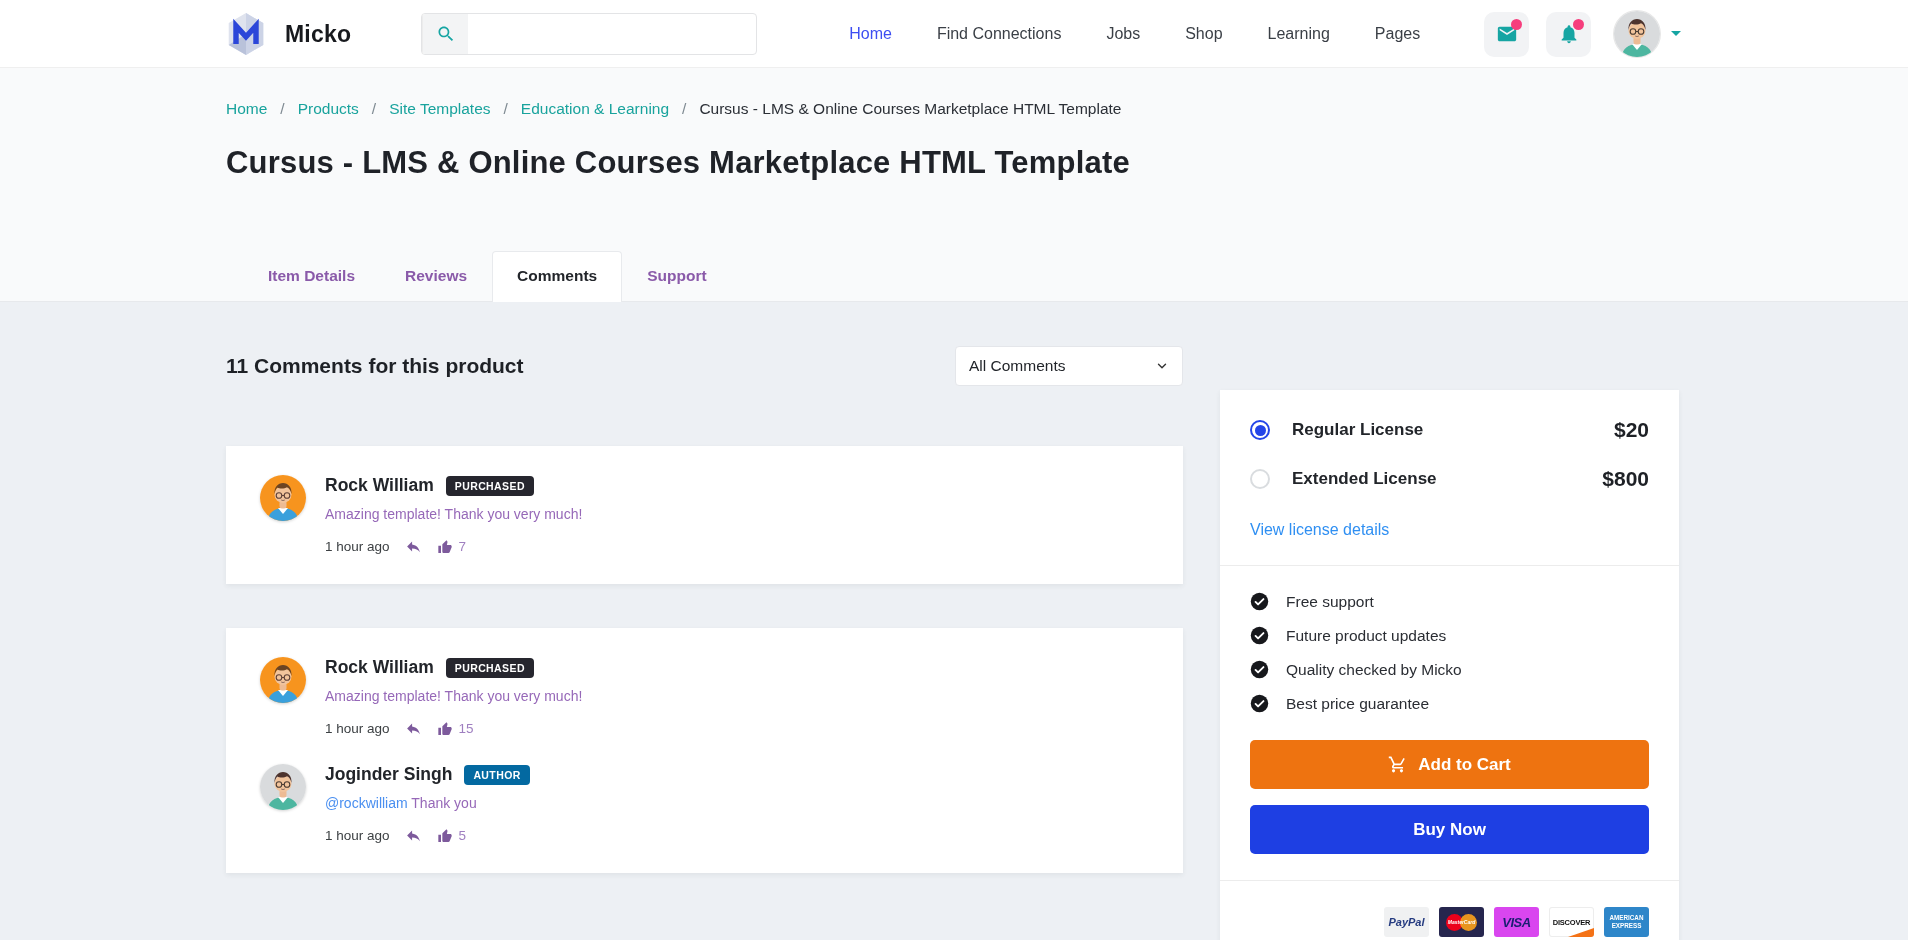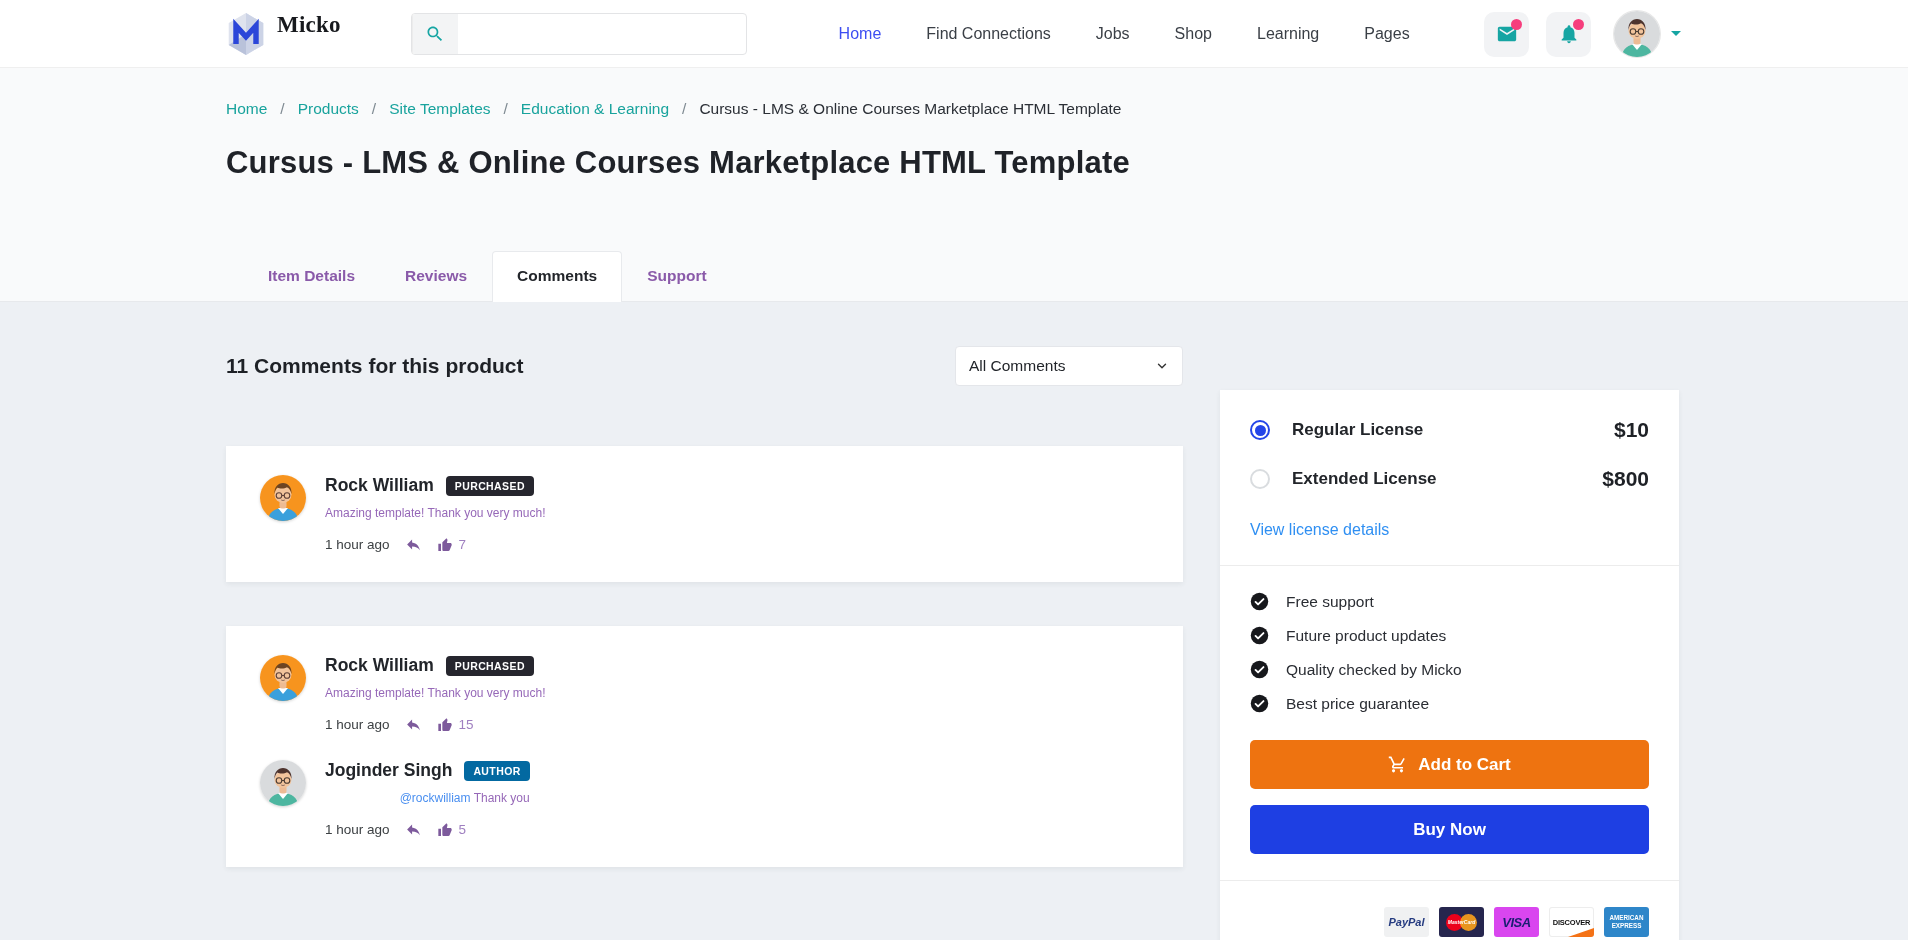--- a/index.html
+++ b/index.html
@@ -3,21 +3,21 @@
 <meta charset="utf-8">
 <style>
   * { margin:0; padding:0; box-sizing:border-box; }
   html,body { width:1908px; height:940px; overflow:hidden; }
   body { font-family:"Liberation Sans", sans-serif; background:#edf0f4; color:#23262b; }
   .container { width:1456px; margin:0 auto; }
 
   
   header { background:#fff; height:68px; border-bottom:1px solid #efefef; }
   .header-inner { display:flex; align-items:center; height:68px; }
-  .brand { display:flex; gap:11px; cursor:pointer;font-family:Liberation Serif, serif; }
+  .brand { display:flex; align-items:center; gap:19px; cursor:pointer; }
   .brand-name { font-size:23px; font-weight:800; color:#17191d; letter-spacing:.2px; }
   .search { display:flex; margin-left:70px; width:336px; height:42px; border:1px solid #e3e4e6; border-radius:4px; overflow:hidden; background:#fff; }
   .search input { flex:1; border:none; outline:none; padding:0 14px; font-size:15px; color:#333; font-family:inherit; background:#fff; }
   .search input::placeholder { color:#9aa0a6; }
   .search-btn { width:46px; background:#f3f4f5; border:none; border-left:1px solid #ececec; display:flex; align-items:center; justify-content:center; cursor:pointer; }
   nav.main-nav { display:flex; gap:45px; margin-left:92px; }
   nav.main-nav a { text-decoration:none; font-size:16px; color:#3a3f46; cursor:pointer; }
   nav.main-nav a.active { color:#3d4ef2; }
   .header-actions { margin-left:auto; display:flex; align-items:center; gap:17px; }
   .icon-tile { position:relative; width:45px; height:45px; border-radius:10px; background:#f2f3f5; border:none; display:flex; align-items:center; justify-content:center; cursor:pointer; }
@@ -49,21 +49,21 @@
   .card { background:#fff; border-radius:0; box-shadow:0 2px 5px rgba(40,50,60,.07);margin-top:44px; }
   .comment-card { padding:29px 34px; margin-bottom:40px; }
   .comment { display:flex; gap:19px; }
   .comment + .comment { margin-top:27px; }
   .c-avatar { width:46px; height:46px; flex:none; box-shadow:0 1px 3px rgba(0,0,0,.18); }
   .c-head { display:flex; align-items:center; gap:12px; }
   .c-name { font-size:17.5px; font-weight:700; color:#22252a; }
   .badge { font-size:10.5px; font-weight:700; color:#fff; padding:4px 9px; border-radius:4px; letter-spacing:.4px; }
   .badge-purchased { background:#26262e; }
   .badge-author { background:#0369a1;text-align:center; }
-  .c-text { margin-top:10px; font-size:12px; color:#9668b8;text-align:right; }
+  .c-text { margin-top:10px; font-size:14px; color:#9668b8; }
   .mention { color:#4a8ff0; text-decoration:none; cursor:pointer; }
   .c-meta { margin-top:16px; display:flex; align-items:center; gap:15px; font-size:13.5px; color:#3c4043; }
   .meta-btn { border:none; background:none; cursor:pointer; color:#7d5a9c; display:flex; align-items:center; line-height:0; }
   .likes { display:flex; align-items:center; gap:6px; color:#7d5a9c; cursor:pointer; }
   .like-count { color:#9f7fc0; font-size:13.5px; }
 
   
   .sidebar { width:459px; padding:28px 30px; }
   .lic-row { display:flex; align-items:center; margin-bottom:25px; }
   .radio { width:20px; height:20px; border-radius:50%; margin-right:22px; flex:none; position:relative; border:2px solid #d9dcdf; background:#fff; cursor:pointer; }
@@ -335,21 +335,21 @@
             </div>
           </div>
         </div>
       </article>
     </div>
 
     <aside class="card sidebar">
       <div class="lic-row">
         <span class="radio checked"></span>
         <span class="lic-name">Regular License</span>
-        <span class="lic-price">$10</span>
+        <span class="lic-price">$20</span>
       </div>
       <div class="lic-row">
         <span class="radio"></span>
         <span class="lic-name">Extended License</span>
         <span class="lic-price">$800</span>
       </div>
       <a class="lic-link">View license details</a>
 
       <hr class="divider">
 

